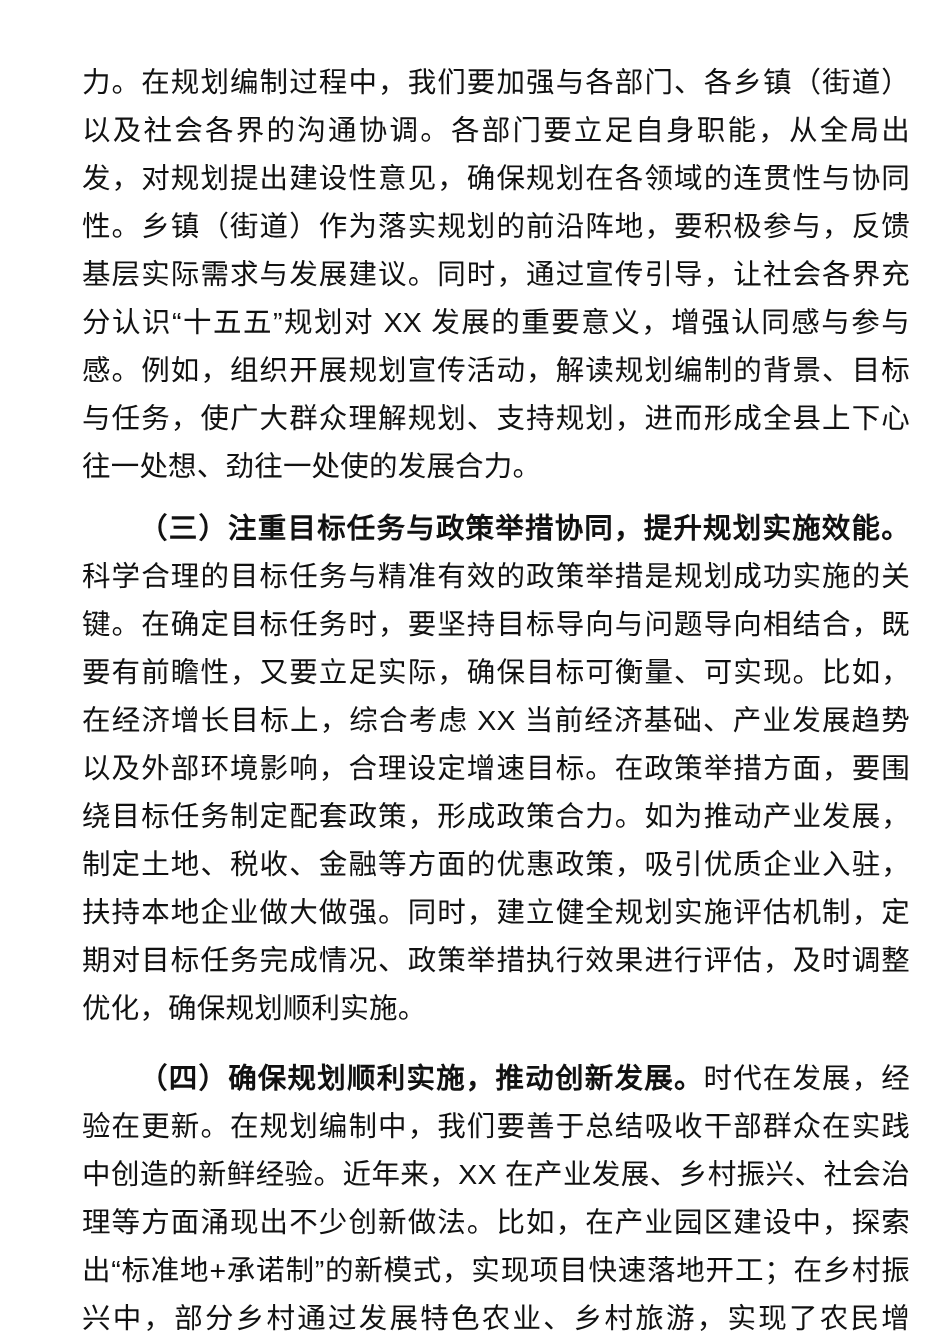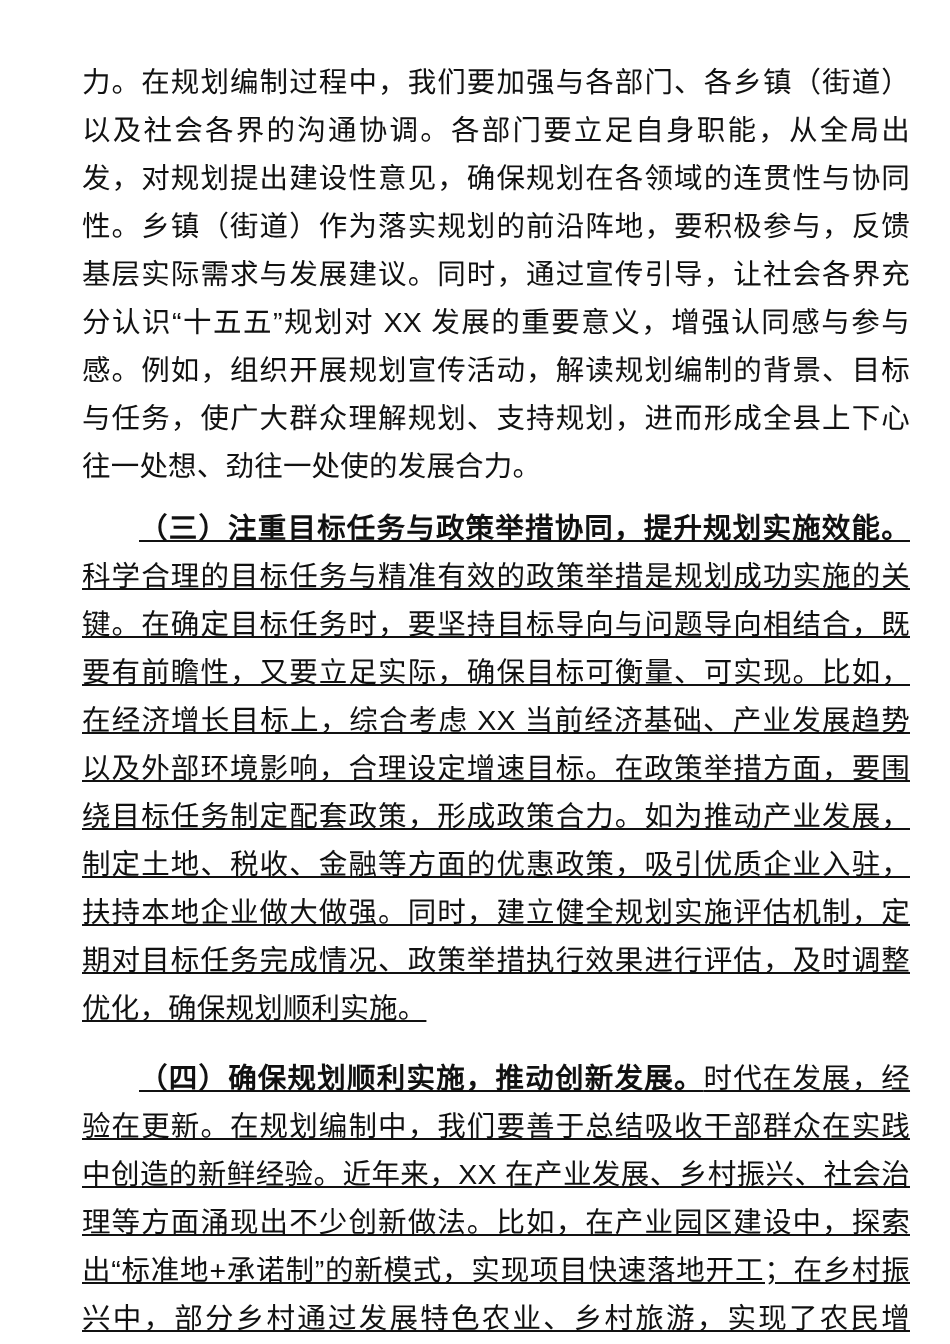--- a/index.html
+++ b/index.html
@@ -41,21 +41,20 @@
     font-weight: 400;
     -webkit-font-smoothing: antialiased;
   }
 
   .para.cont {
     text-indent: 0;
   }
 
   .para.indented {
     text-indent: 57px;
-    text-decoration: underline;
   }
 
   .lead {
     font-weight: 700;
     letter-spacing: 0.3px;
   }
 
   .spacer-sm {
     height: 22px;
   }

